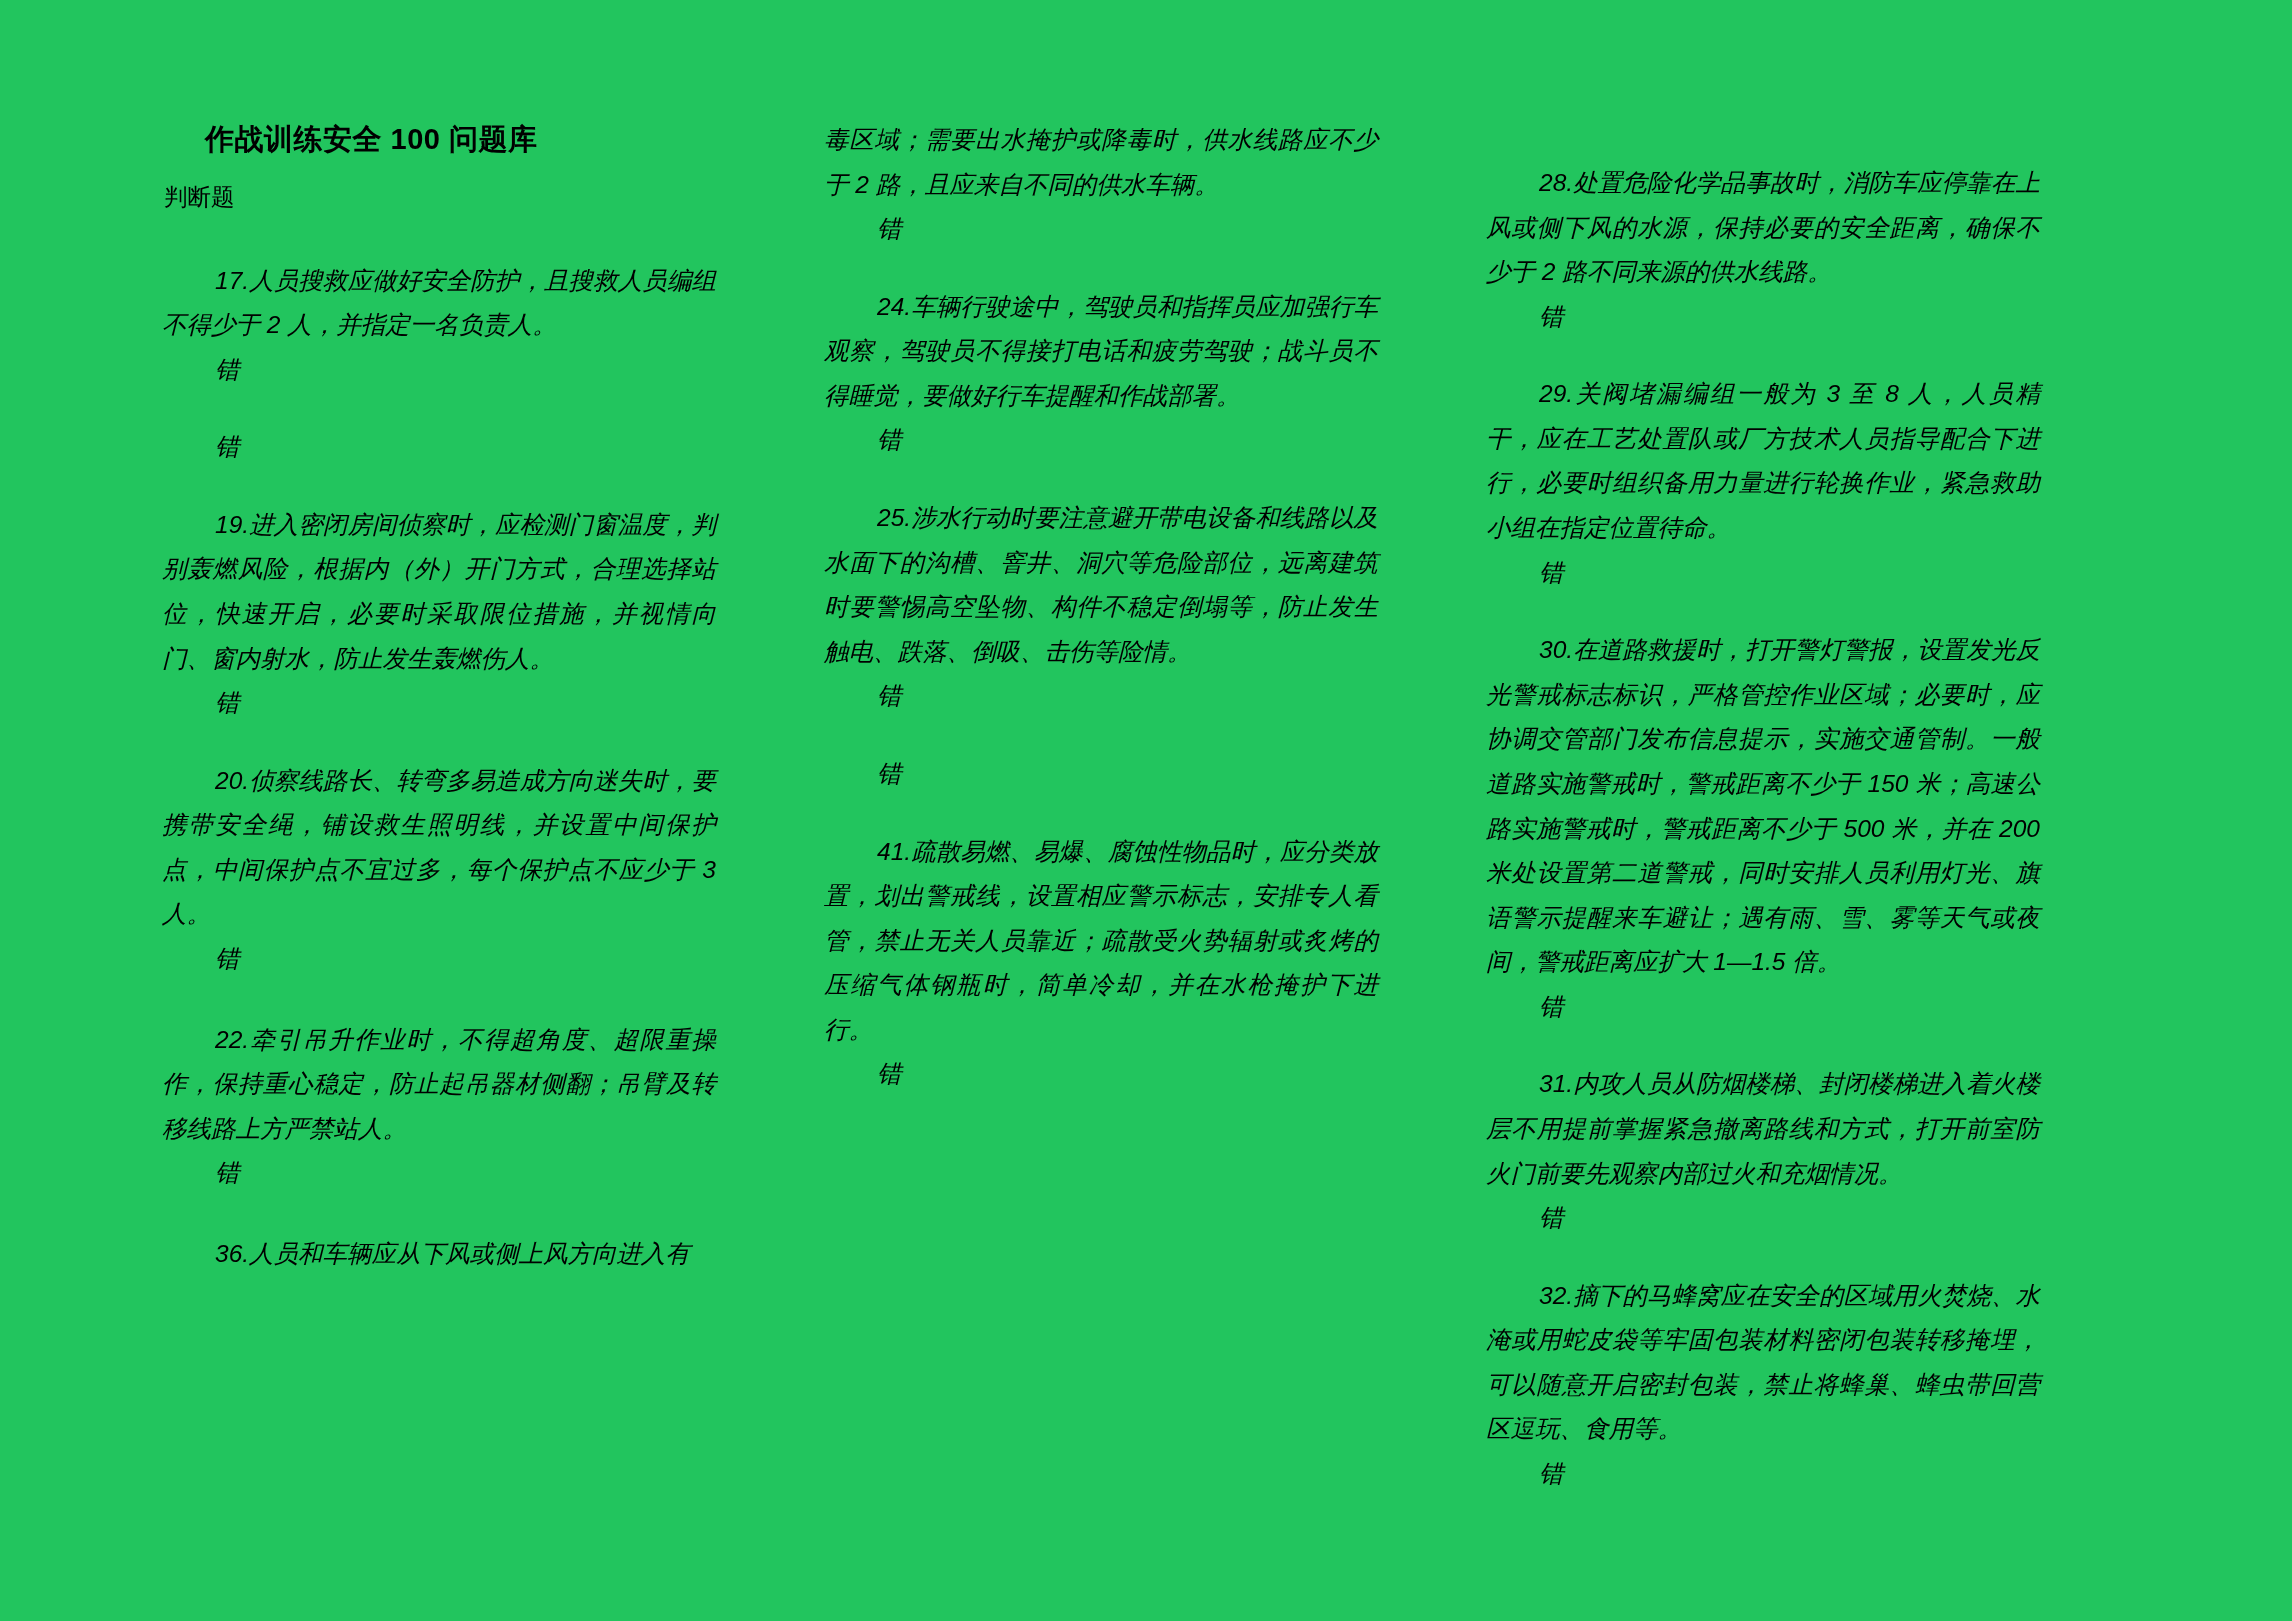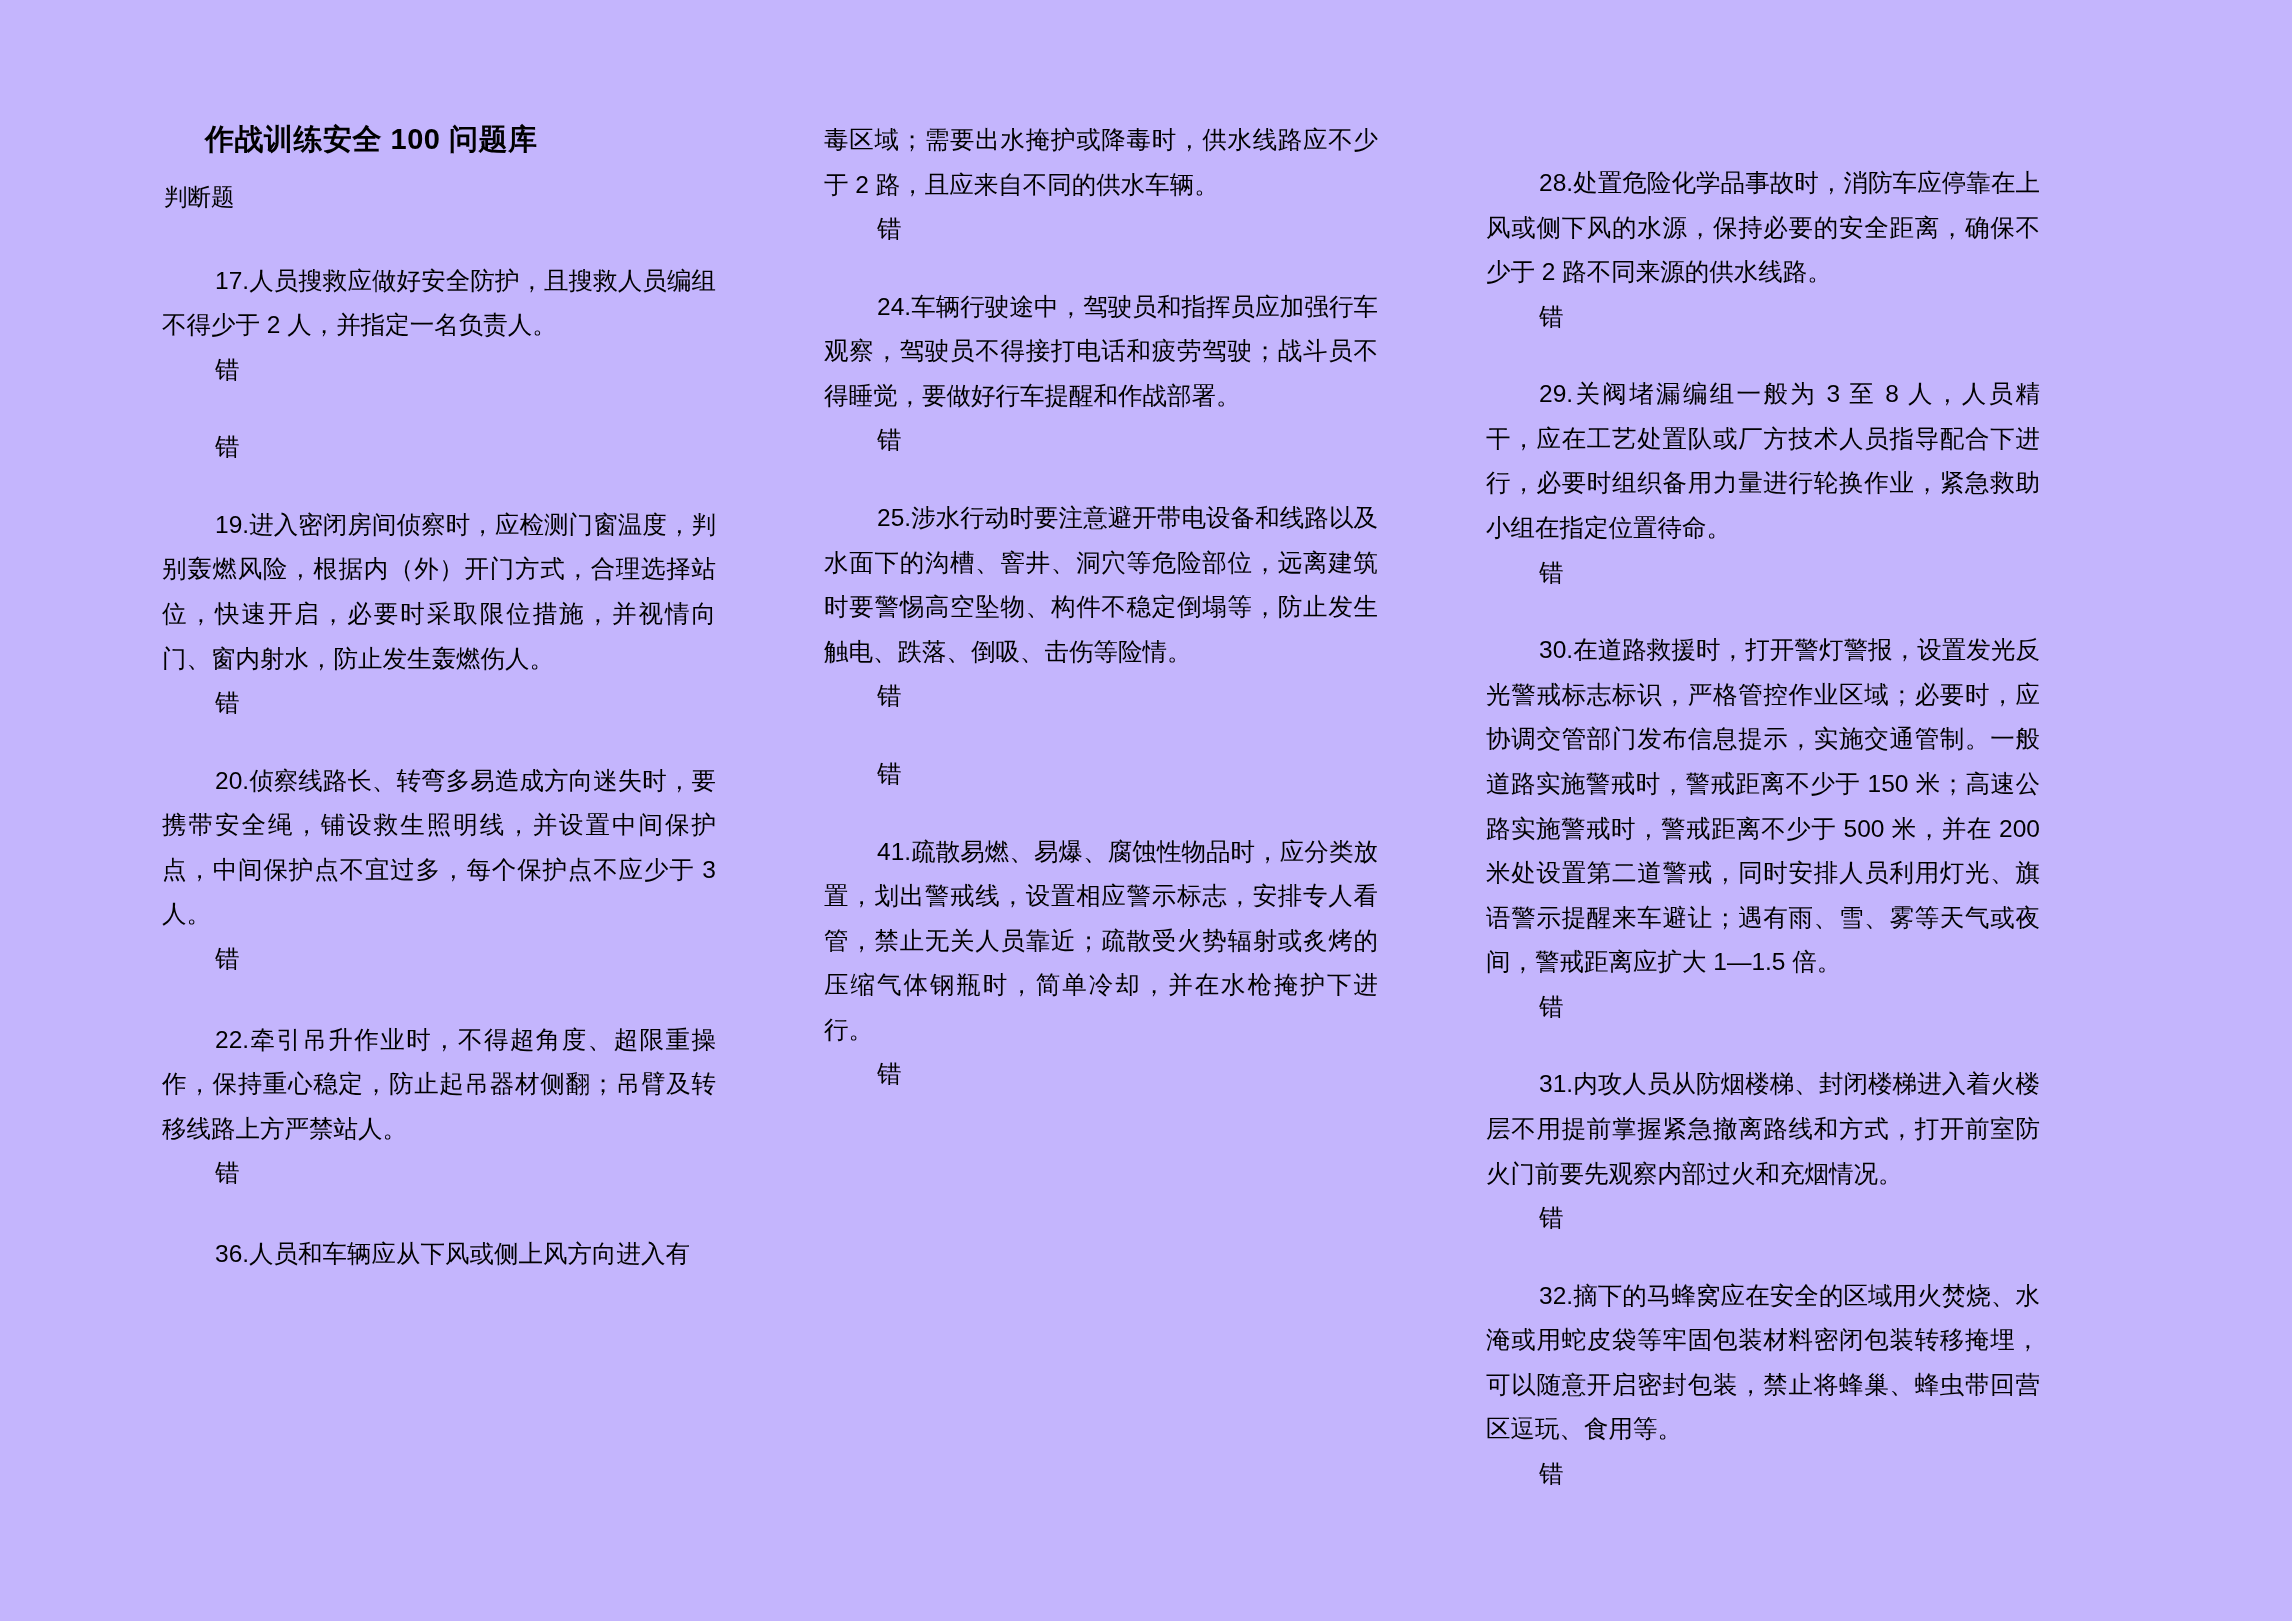--- a/index.html
+++ b/index.html
@@ -11,21 +11,21 @@
     width: 2293px;
     height: 1621px;
     font-family: "Liberation Sans", "DejaVu Sans", sans-serif;
     color: #000000;
     overflow: hidden;
   }
   .page {
     position: relative;
     width: 2293px;
     height: 1621px;
-    background: #c4b5fd;
+    background: #22c55e;
     box-sizing: border-box;
     padding: 0;
   }
   .columns {
     position: absolute;
     left: 162px;
     top: 118px;
     width: 1970px;
     height: 1392px;
     display: flex;
@@ -48,20 +48,21 @@
   }
   .section-head {
     font-size: 23.5px;
     font-weight: normal;
     line-height: 1.55;
     margin: 17.6px 0 0 0;
     padding-left: 2px;
   }
   .qa-block {
     margin-top: 33px;
+    font-style: italic;
   }
   .qa-block.first {
     margin-top: 43px;
   }
   .qa-block.tight {
     margin-top: 36px;
   }
   .qa-text {
     font-size: 24.5px;
     line-height: 1.82;

